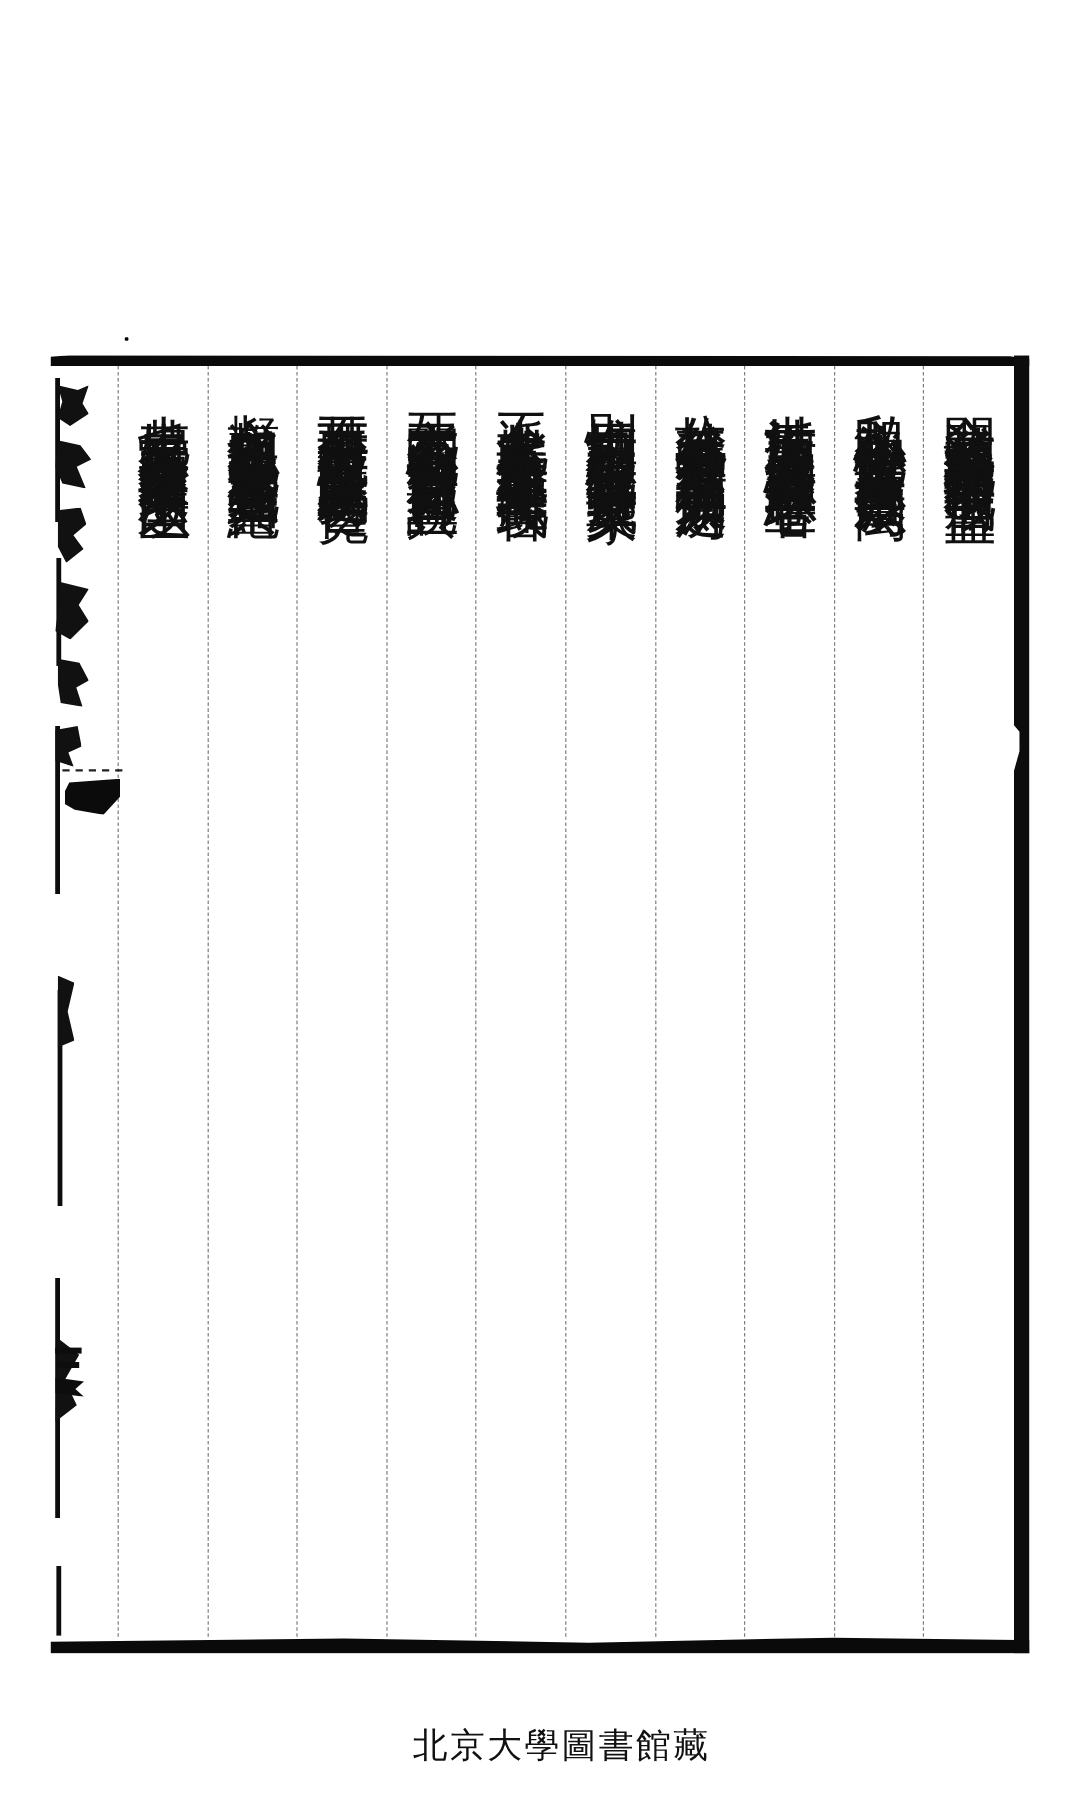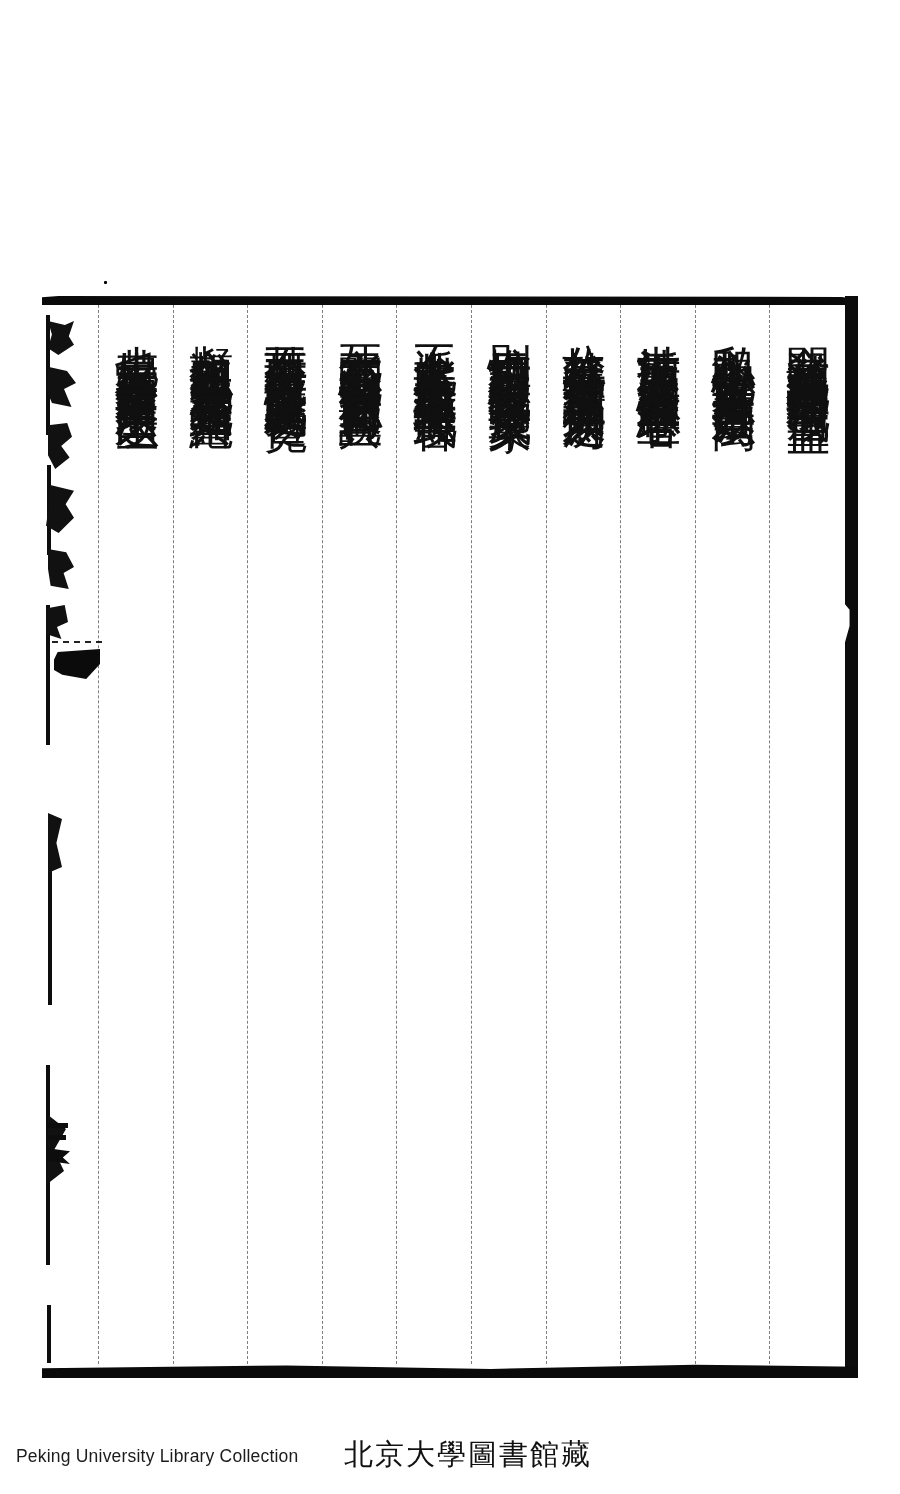--- a/index.html
+++ b/index.html
@@ -117,16 +117,15 @@
         </div>
       <div class="tcol">
           <span class="vtext">擬之類相似也三曰戒色欲夫非禮之色孰不知其當絶</span>
         </div>
       <div class="tcol">
           <span class="vtext">也若夫夫婦者寔為人倫之始君臣父子無不由之以生</span>
         </div>
     </div>
   </div>
 
-  <div id="footer-en">Peking University Library Collection</div>
   <div id="footer-zh">北京大學圖書館藏</div>
 
 </div>
 
 </body></html>

